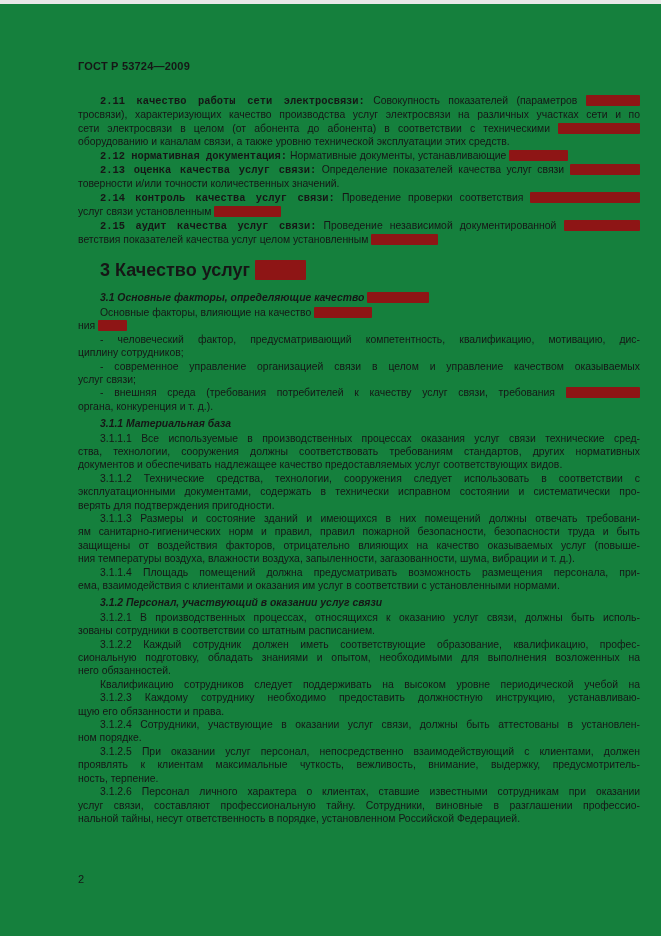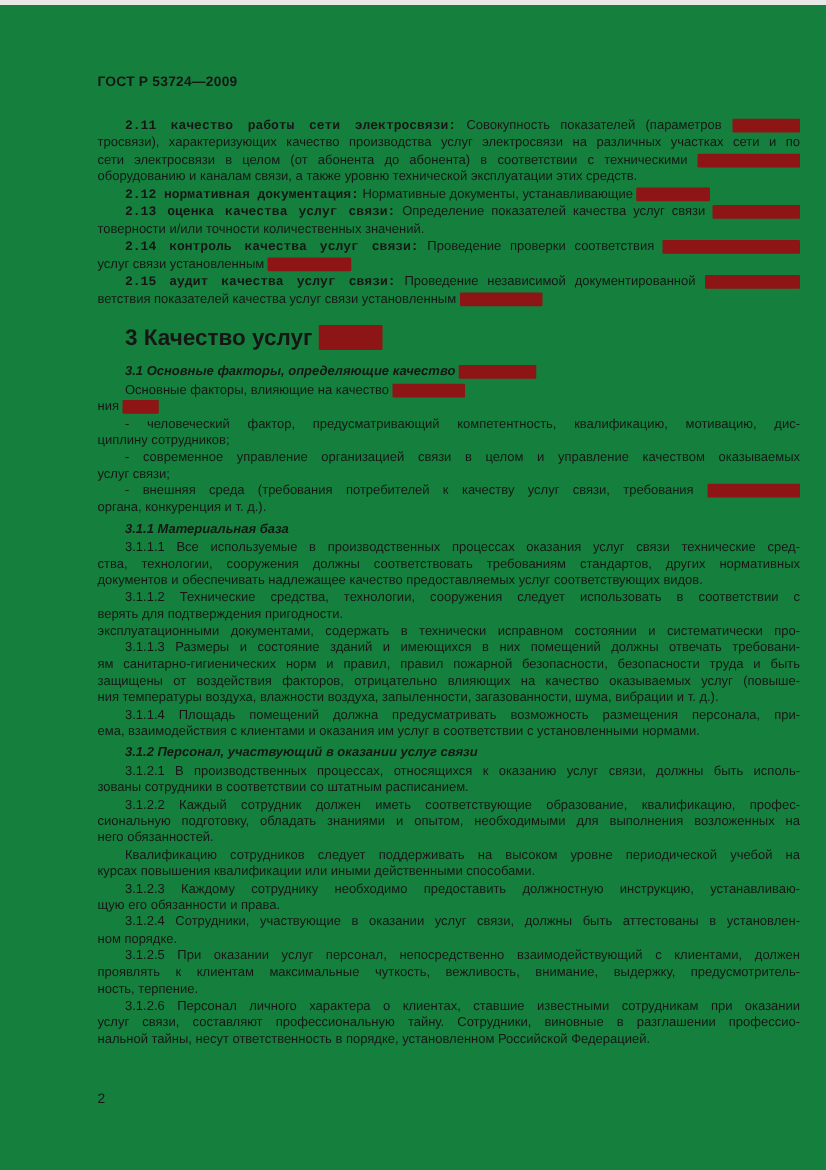--- a/index.html
+++ b/index.html
@@ -72,21 +72,21 @@
       <div class="blk p">
         <div class="ln ind j"><span class="b">2.13 оценка качества услуг связи:</span><span> Определение показателей качества услуг связи </span><span class="hl">с учетом дос-</span></div>
         <div class="ln"><span>товерности и/или точности количественных значений.</span></div>
       </div>
       <div class="blk p">
         <div class="ln ind j"><span class="b">2.14 контроль качества услуг связи:</span><span> Проведение проверки соответствия </span><span class="hl">показателей качества</span></div>
         <div class="ln"><span>услуг связи установленным </span><span class="hl">требованиям.</span></div>
       </div>
       <div class="blk p">
         <div class="ln ind j"><span class="b">2.15 аудит качества услуг связи:</span><span> Проведение независимой документированной </span><span class="hl">проверки соот-</span></div>
-        <div class="ln"><span>ветствия показателей качества услуг связи установленным </span><span class="hl">требованиям.</span></div>
+        <div class="ln"><span>ветствия показателей качества услуг целом установленным </span><span class="hl">требованиям.</span></div>
       </div>
       <div class="blk h1">
         <div class="ln ind"><span>3 Качество услуг </span><span class="hl">связи</span></div>
       </div>
       <div class="blk h2">
         <div class="ln ind"><span>3.1 Основные факторы, определяющие качество </span><span class="hl">услуг связи</span></div>
       </div>
       <div class="blk p">
         <div class="ln ind"><span>Основные факторы, влияющие на качество </span><span class="hl">услуг связи:</span></div>
       </div>
@@ -108,22 +108,22 @@
       <div class="blk h2">
         <div class="ln ind"><span>3.1.1 Материальная база</span></div>
       </div>
       <div class="blk p">
         <div class="ln ind j"><span>3.1.1.1 Все используемые в производственных процессах оказания услуг связи технические сред-</span></div>
         <div class="ln j"><span>ства, технологии, сооружения должны соответствовать требованиям стандартов, других нормативных</span></div>
         <div class="ln"><span>документов и обеспечивать надлежащее качество предоставляемых услуг соответствующих видов.</span></div>
       </div>
       <div class="blk p">
         <div class="ln ind j"><span>3.1.1.2 Технические средства, технологии, сооружения следует использовать в соответствии с</span></div>
+        <div class="ln j"><span>эксплуатационными документами, содержать в технически исправном состоянии и систематически про-</span></div>
         <div class="ln"><span>верять для подтверждения пригодности.</span></div>
-        <div class="ln j"><span>эксплуатационными документами, содержать в технически исправном состоянии и систематически про-</span></div>
       </div>
       <div class="blk p">
         <div class="ln ind j"><span>3.1.1.3 Размеры и состояние зданий и имеющихся в них помещений должны отвечать требовани-</span></div>
         <div class="ln j"><span>ям санитарно-гигиенических норм и правил, правил пожарной безопасности, безопасности труда и быть</span></div>
         <div class="ln j"><span>защищены от воздействия факторов, отрицательно влияющих на качество оказываемых услуг (повыше-</span></div>
         <div class="ln"><span>ния температуры воздуха, влажности воздуха, запыленности, загазованности, шума, вибрации и т. д.).</span></div>
       </div>
       <div class="blk p">
         <div class="ln ind j"><span>3.1.1.4 Площадь помещений должна предусматривать возможность размещения персонала, при-</span></div>
         <div class="ln"><span>ема, взаимодействия с клиентами и оказания им услуг в соответствии с установленными нормами.</span></div>
@@ -135,21 +135,20 @@
         <div class="ln ind j"><span>3.1.2.1 В производственных процессах, относящихся к оказанию услуг связи, должны быть исполь-</span></div>
         <div class="ln"><span>зованы сотрудники в соответствии со штатным расписанием.</span></div>
       </div>
       <div class="blk p">
         <div class="ln ind j"><span>3.1.2.2 Каждый сотрудник должен иметь соответствующие образование, квалификацию, профес-</span></div>
         <div class="ln j"><span>сиональную подготовку, обладать знаниями и опытом, необходимыми для выполнения возложенных на</span></div>
         <div class="ln"><span>него обязанностей.</span></div>
       </div>
       <div class="blk p">
         <div class="ln ind j"><span>Квалификацию сотрудников следует поддерживать на высоком уровне периодической учебой на</span></div>
-        <div class="ln"><span>курсах повышения квалификации или иными действенными способами.</span></div>
       </div>
       <div class="blk p">
         <div class="ln ind j"><span>3.1.2.3 Каждому сотруднику необходимо предоставить должностную инструкцию, устанавливаю-</span></div>
         <div class="ln"><span>щую его обязанности и права.</span></div>
       </div>
       <div class="blk p">
         <div class="ln ind j"><span>3.1.2.4 Сотрудники, участвующие в оказании услуг связи, должны быть аттестованы в установлен-</span></div>
         <div class="ln"><span>ном порядке.</span></div>
       </div>
       <div class="blk p">

